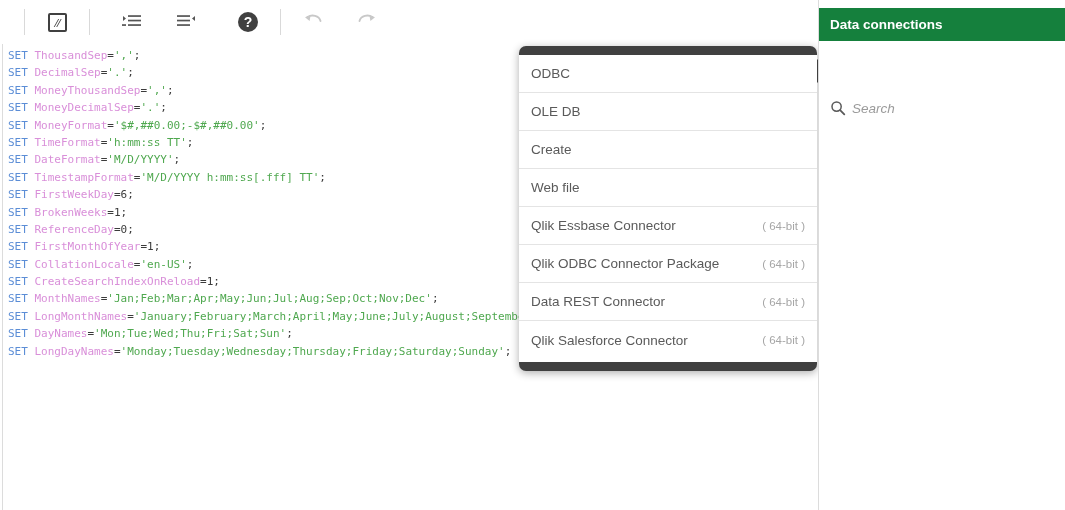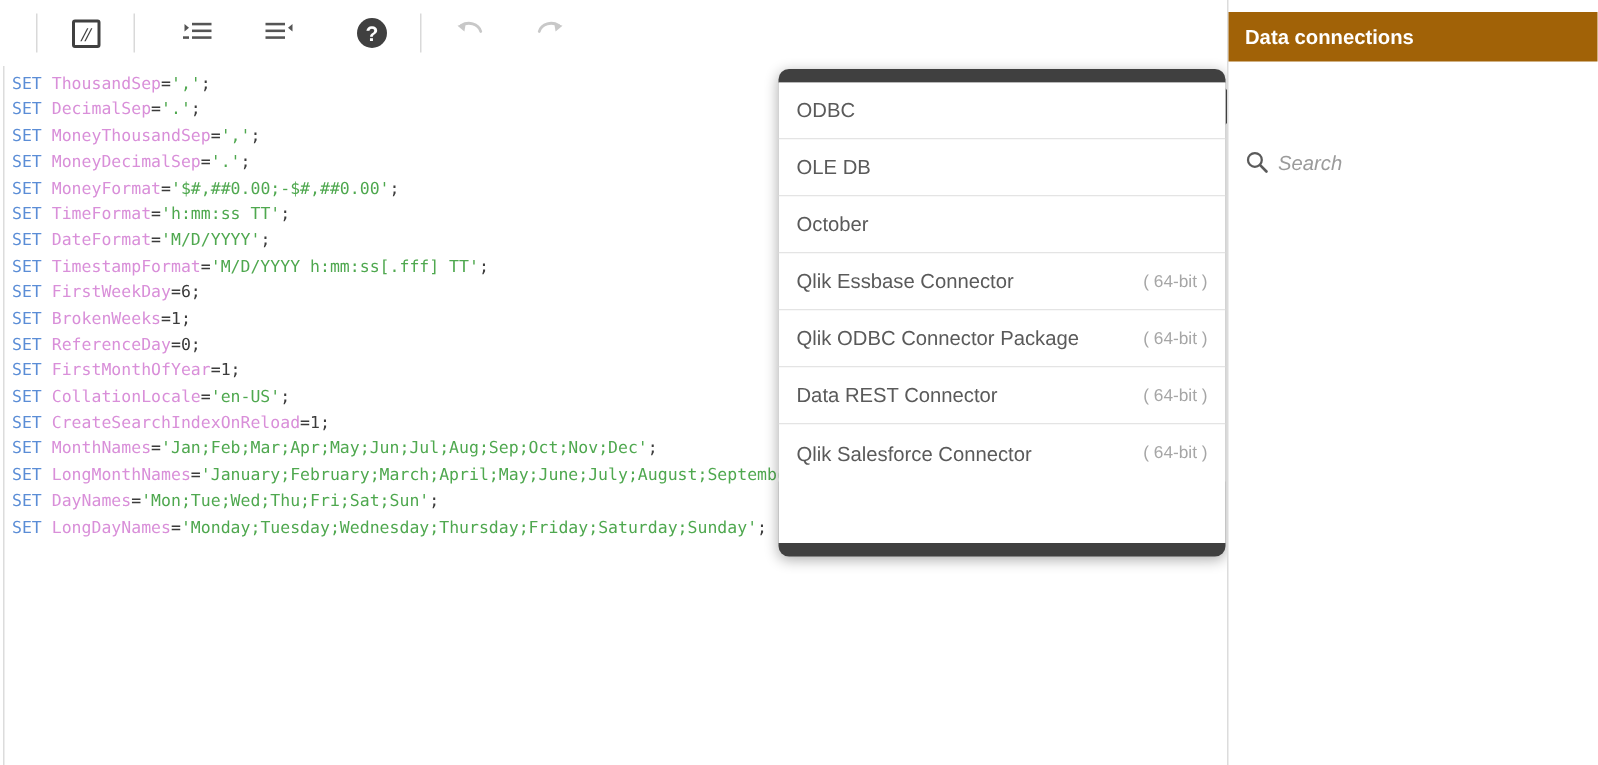--- a/index.html
+++ b/index.html
@@ -192,21 +192,21 @@
     background: #ffffff;
     border-left: 1px solid #dcdcdc;
     box-sizing: border-box;
   }
   .panel-header {
     position: absolute;
     left: 0;
     top: 8px;
     width: 247px;
     height: 33px;
-    background: #a16207;
+    background: #15803d;
     display: flex;
     align-items: center;
     padding-left: 11px;
     box-sizing: border-box;
   }
   .panel-header .ph-title {
     color: #ffffff;
     font-size: 13.5px;
     font-weight: 700;
     font-family: "Liberation Sans", sans-serif;
@@ -345,21 +345,25 @@
     <div class="popup-inner" id="menu-host">
         <div class="menu-item">
           <span class="mi-label">ODBC</span>
           <span class="mi-meta"></span>
         </div>
         <div class="menu-item">
           <span class="mi-label">OLE DB</span>
           <span class="mi-meta"></span>
         </div>
         <div class="menu-item">
-          <span class="mi-label">October</span>
+          <span class="mi-label">Create</span>
+          <span class="mi-meta"></span>
+        </div>
+        <div class="menu-item">
+          <span class="mi-label">Web file</span>
           <span class="mi-meta"></span>
         </div>
         <div class="menu-item">
           <span class="mi-label">Qlik Essbase Connector</span>
           <span class="mi-meta">( 64-bit )</span>
         </div>
         <div class="menu-item">
           <span class="mi-label">Qlik ODBC Connector Package</span>
           <span class="mi-meta">( 64-bit )</span>
         </div>

